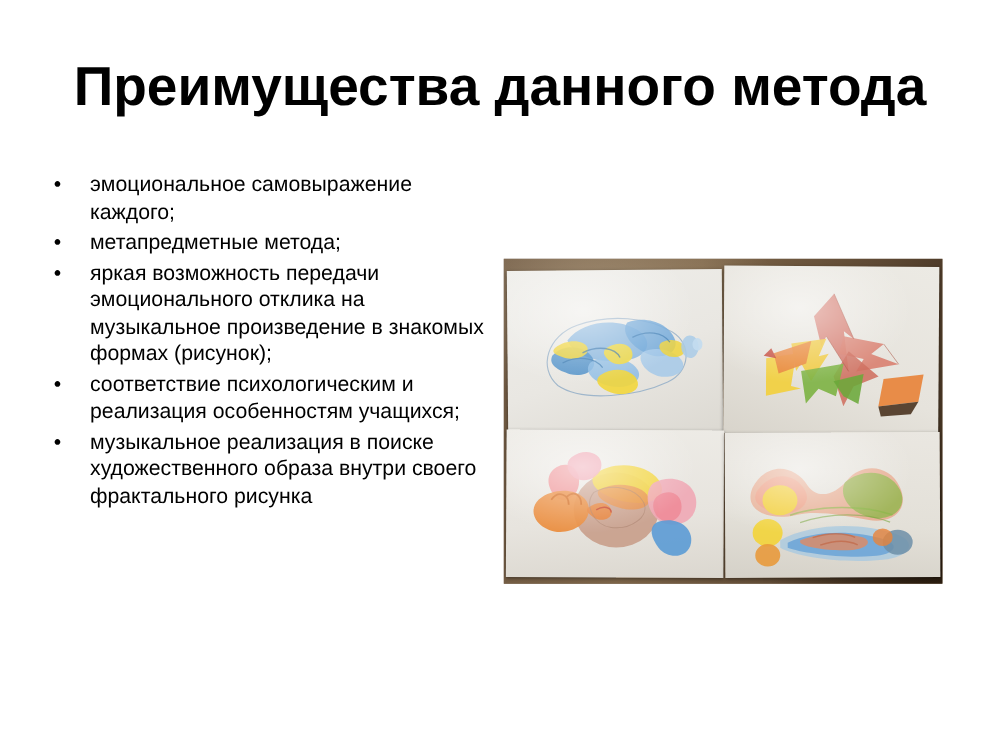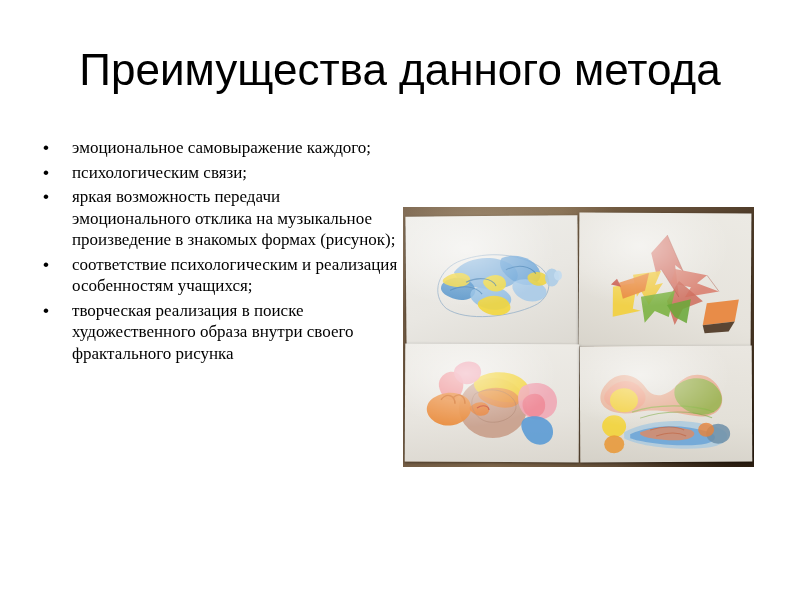--- a/index.html
+++ b/index.html
@@ -24,21 +24,21 @@
 
   
   .slide-title {
     position: absolute;
     left: 40px;
     top: 44px;
     width: 720px;
     text-align: center;
     font-size: 44px;
     line-height: 52px;
-    font-weight: 400;
+    font-weight: 700;
     color: #000000;
     letter-spacing: 0px;
     white-space: nowrap;
   }
 
   
   .body-list {
     position: absolute;
     left: 36px;
     top: 137px;
@@ -59,21 +59,20 @@
   .bullet-mark {
     position: absolute;
     left: 7px;
     top: 0px;
     font-size: 17px;
     line-height: 21.5px;
     color: #000000;
   }
   .bullet-text {
     display: block;
-    font-family: Liberation Serif, serif;
   }
 
   
   .photo-frame {
     position: absolute;
     left: 403px;
     top: 207px;
     width: 351px;
     height: 260px;
     overflow: hidden;
@@ -140,33 +139,33 @@
 
   <div class="slide-title">Преимущества данного метода</div>
 
   <ul class="body-list">
     <li class="bullet-item">
       <span class="bullet-mark">•</span>
       <span class="bullet-text">эмоциональное самовыражение каждого;</span>
     </li>
     <li class="bullet-item">
       <span class="bullet-mark">•</span>
-      <span class="bullet-text">психологическим связи;</span>
+      <span class="bullet-text">метапредметные метода;</span>
     </li>
     <li class="bullet-item">
       <span class="bullet-mark">•</span>
       <span class="bullet-text">яркая возможность передачи эмоционального отклика на музыкальное произведение в знакомых формах (рисунок);</span>
     </li>
     <li class="bullet-item">
       <span class="bullet-mark">•</span>
       <span class="bullet-text">соответствие психологическим и реализация особенностям учащихся;</span>
     </li>
     <li class="bullet-item">
       <span class="bullet-mark">•</span>
-      <span class="bullet-text">творческая реализация в поиске художественного образа внутри своего фрактального рисунка</span>
+      <span class="bullet-text">музыкальное реализация в поиске художественного образа внутри своего фрактального рисунка</span>
     </li>
   </ul>
 
   <div class="photo-frame">
     <div class="photo-inner"></div>
     <div class="wood-shade"></div>
 
     <div class="sheet sheet-tl">
       <svg viewBox="0 0 172 130" preserveAspectRatio="none">
         <path d="M40 92 C24 78 32 52 56 44 C82 35 112 38 132 50 C148 60 146 82 128 90 C104 101 60 106 40 92 Z" fill="none" stroke="#9fb6cb" stroke-width="0.9"></path>

